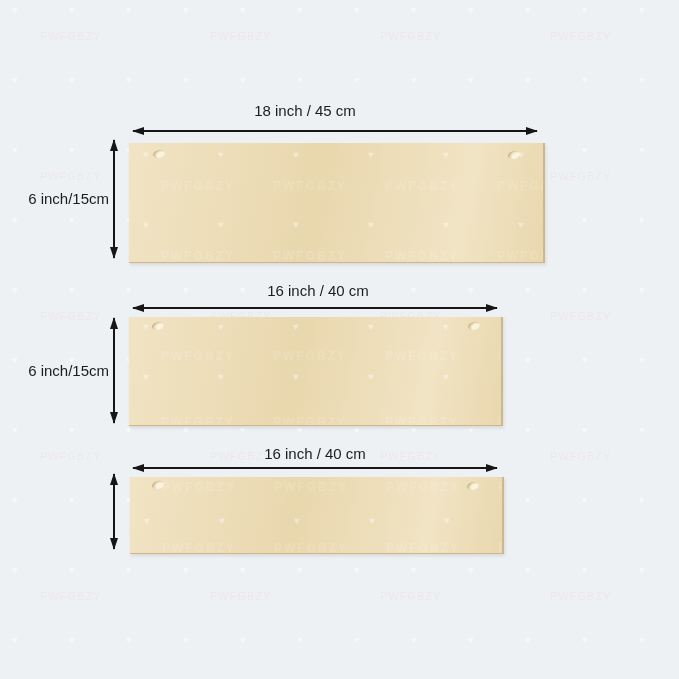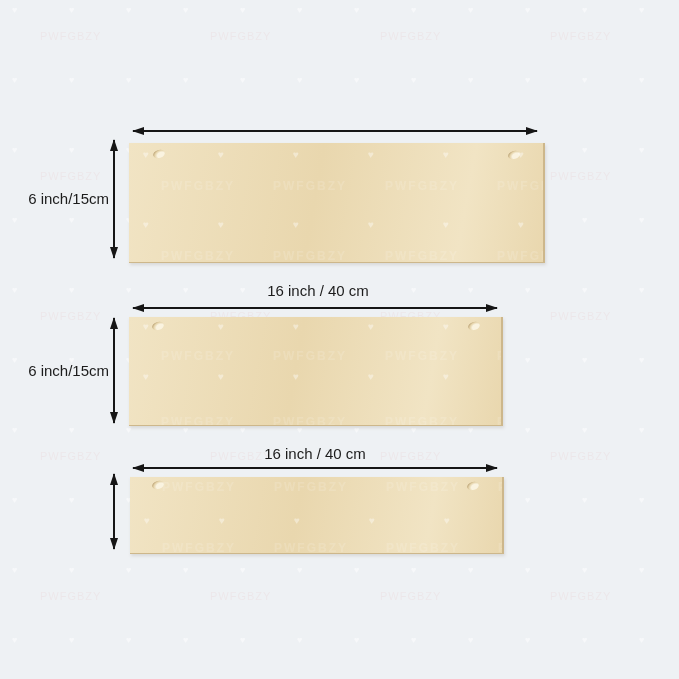--- a/index.html
+++ b/index.html
@@ -212,20 +212,21 @@
       <span class="bg-pink" style="left: 210px; top: 450px;">PWFGBZY</span>
       <span class="bg-pink" style="left: 380px; top: 450px;">PWFGBZY</span>
       <span class="bg-pink" style="left: 550px; top: 450px;">PWFGBZY</span>
       <span class="bg-pink" style="left: 40px; top: 590px;">PWFGBZY</span>
       <span class="bg-pink" style="left: 210px; top: 590px;">PWFGBZY</span>
       <span class="bg-pink" style="left: 380px; top: 590px;">PWFGBZY</span>
       <span class="bg-pink" style="left: 550px; top: 590px;">PWFGBZY</span>
     </div>
 
 
+  <div class="wlabel wl1">18 inch  /  45 cm</div>
   <div class="harrow ha1">
     <i class="ah ah-left"></i>
     <i class="ah ah-right"></i>
   </div>
   <div class="board b1">
     <span class="hole hole-l"></span>
     <span class="hole hole-r"></span>
   <span class="board-heart" style="left: 14px; top: 6px;">♥</span>
       <span class="board-heart" style="left: 89px; top: 6px;">♥</span>
       <span class="board-heart" style="left: 164px; top: 6px;">♥</span>

